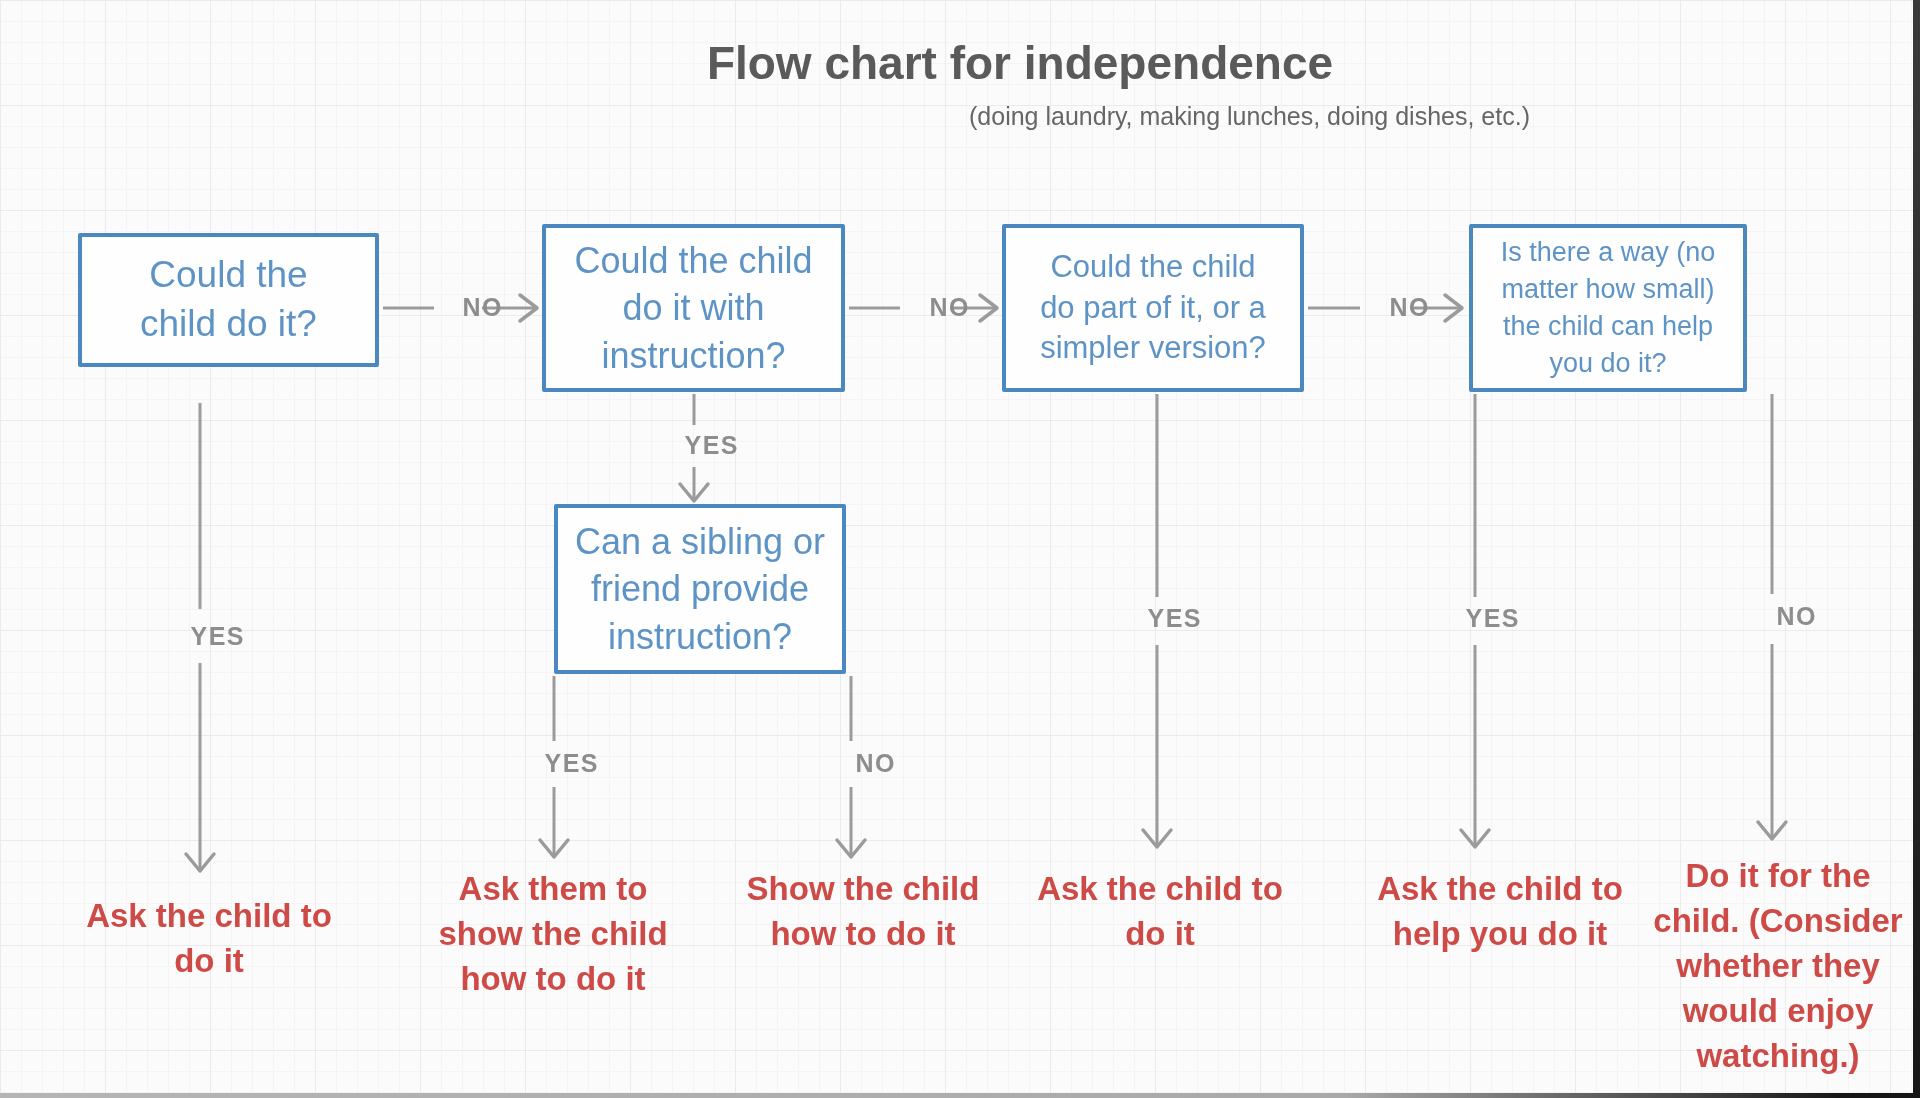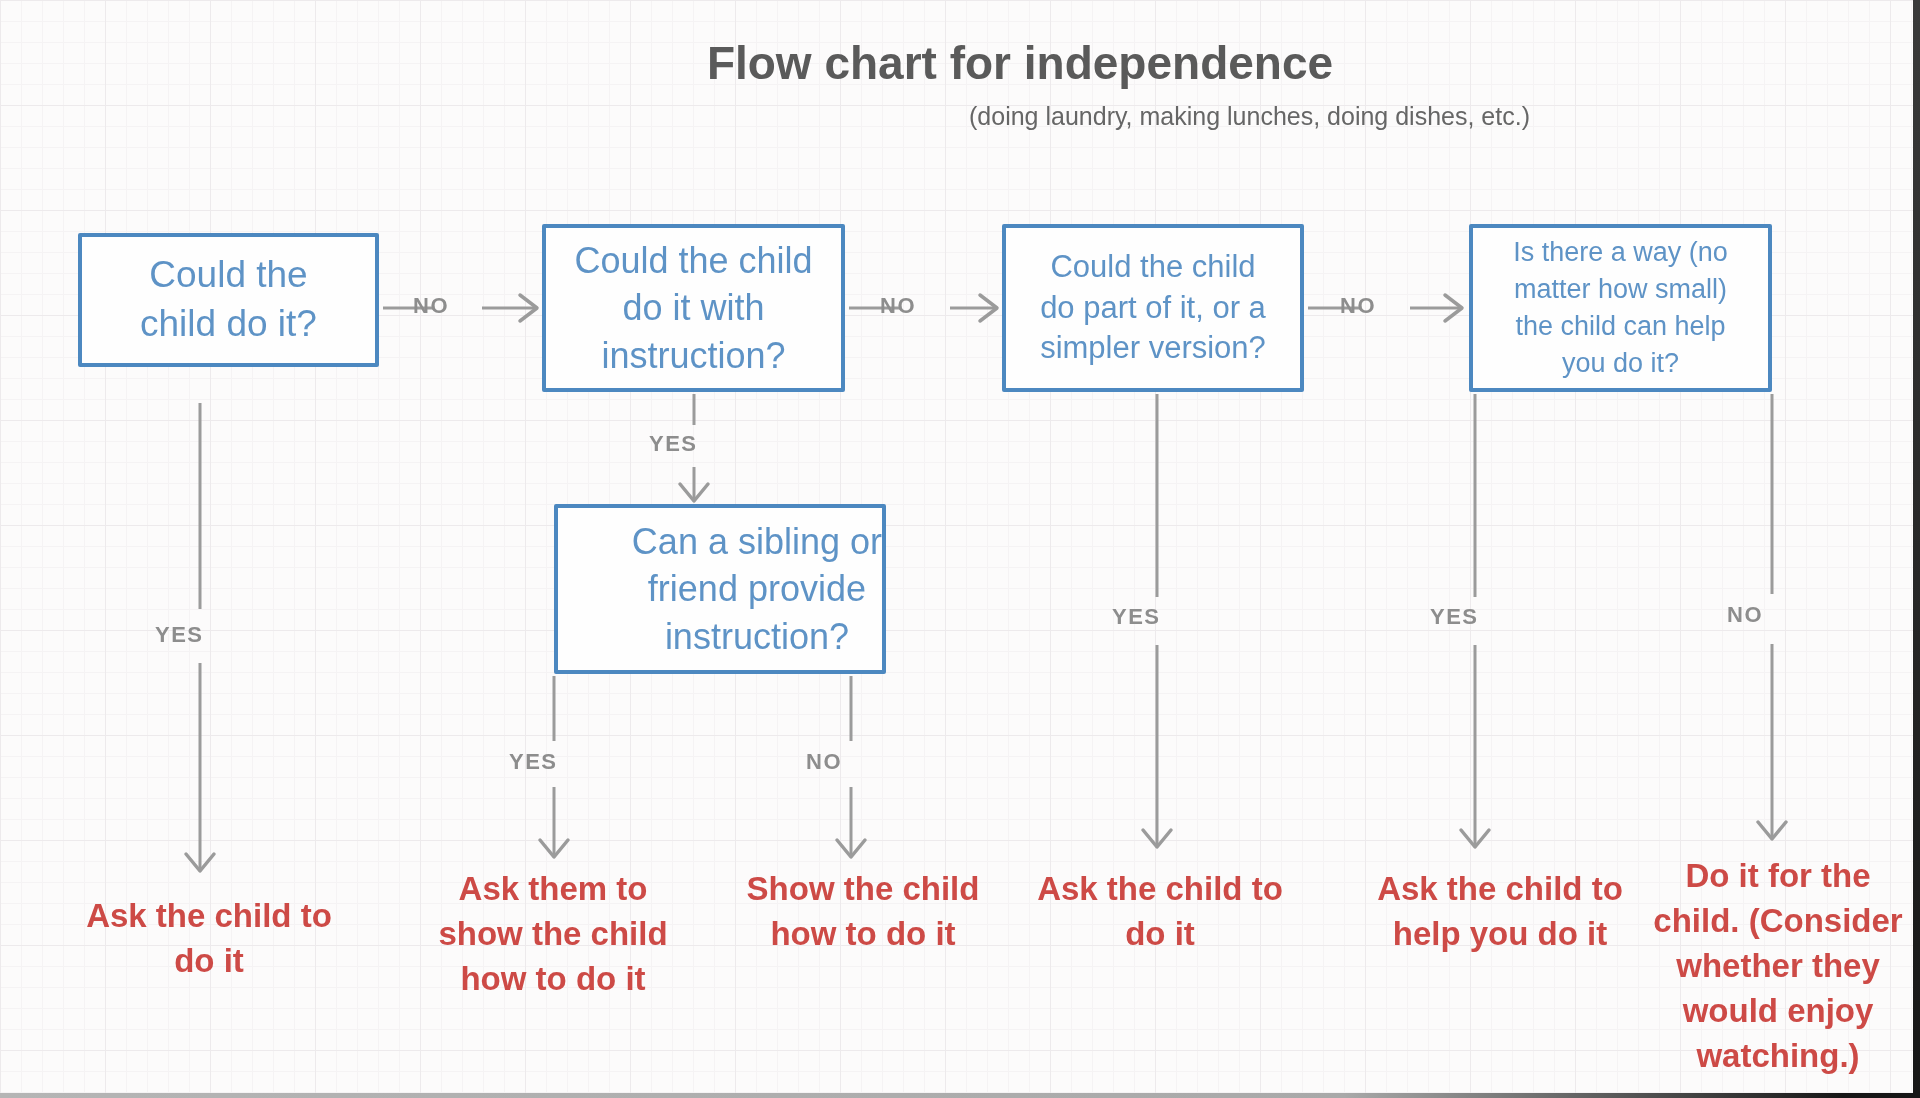--- a/index.html
+++ b/index.html
@@ -27,25 +27,25 @@
   .qbox{
     position:absolute;
     border:4px solid #4c88c0;background:#fefefe;border-radius:2px;
     display:flex;align-items:center;justify-content:center;
     color:#5e93c6;text-align:center;white-space:pre-line;line-height:1.32;
     box-sizing:border-box;
   }
   #q1{left:78px;top:233px;width:301px;height:134px;font-size:37px;}
   #q2{left:542px;top:224px;width:303px;height:168px;font-size:36px;}
   #q3{left:1002px;top:224px;width:302px;height:168px;font-size:31px;}
-  #q4{left:1469px;top:224px;width:303px;height:168px;font-size:27px;line-height:1.38;}
-  #q5{left:554px;top:504px;width:332px;height:170px;font-size:36px;justify-content:flex-end;}
+  #q4{left:1469px;top:224px;width:278px;height:168px;font-size:27px;line-height:1.38;}
+  #q5{left:554px;top:504px;width:292px;height:170px;font-size:36px;}
   .edge-label{
-    position:absolute;width:90px;text-align:left;
-    font-size:22px;font-weight:700;color:#8d8d8d;letter-spacing:1.5px;
+    position:absolute;width:90px;text-align:right;
+    font-size:25px;font-weight:700;color:#8d8d8d;letter-spacing:1.5px;
   }
   .outcome{
     position:absolute;text-align:center;color:#cd4a46;
     font-size:33px;font-weight:700;line-height:45px;white-space:pre-line;
   }
   #o1{left:64px;top:893px;width:290px;}
   #o2{left:428px;top:866px;width:250px;}
   #o3{left:723px;top:866px;width:280px;}
   #o4{left:1015px;top:866px;width:290px;}
   #o5{left:1350px;top:866px;width:300px;}

